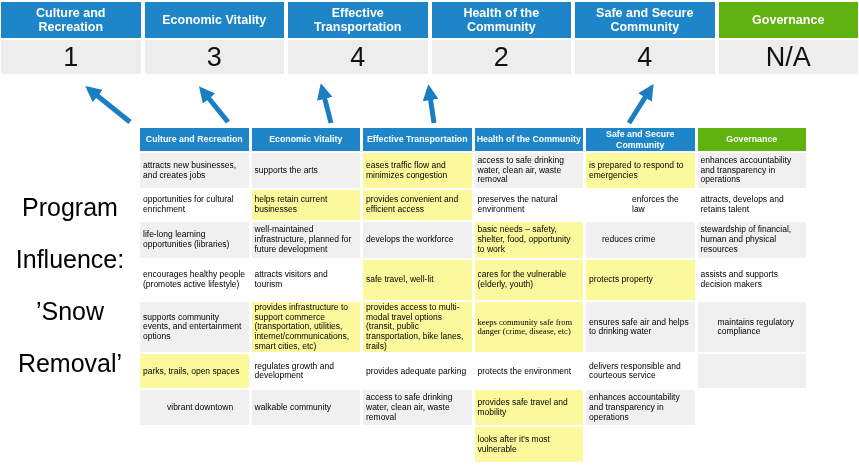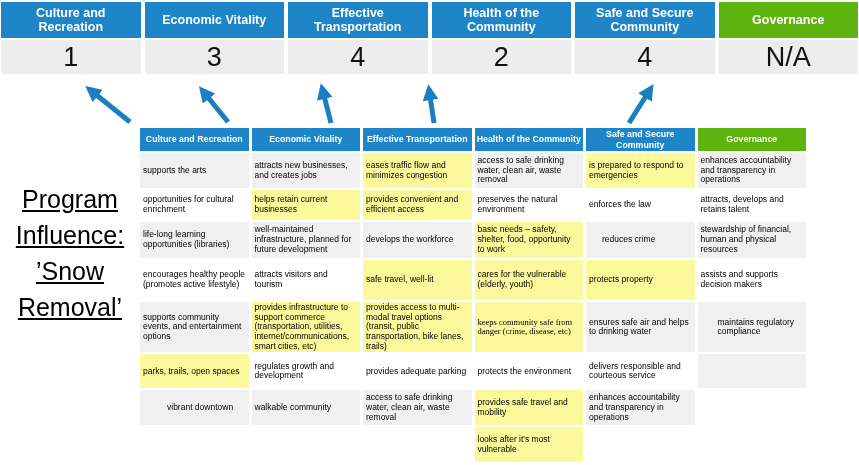--- a/index.html
+++ b/index.html
@@ -21,21 +21,21 @@
     color:#fff; font-weight:bold; font-size:12.5px; line-height:1.15; padding:0 9px;
   }
   .bh.blue{background:var(--blue);}
   .bh.green{background:var(--green);}
   .bs{
     background:var(--scorebg); display:flex; align-items:center; justify-content:center;
     font-size:27px; color:#111;
   }
   .title{
     position:absolute; left:0; top:181px; width:140px; text-align:center;
-    font-size:25px; line-height:36px; color:#000;text-decoration:underline;
+    font-size:25px; line-height:52px; color:#000;
   }
   .arrows{position:absolute; left:0; top:78px;}
   .matrix{
     position:absolute; left:140px; top:128px; width:666px;
     display:grid; grid-template-columns:repeat(6,1fr); gap:2px 3px; background:#fff;
   }
   .mh{
     display:flex; align-items:center; justify-content:center; text-align:center;
     color:#fff; font-weight:bold; font-size:8.8px; line-height:1.15; height:23px;
     white-space:pre-line; padding:0 2px;
@@ -83,31 +83,31 @@
 <div class="title">Program Influence: ’Snow Removal’</div>
 
 <div class="matrix">
     <div class="mh blue">Culture and Recreation</div>
     <div class="mh blue">Economic Vitality</div>
     <div class="mh blue">Effective Transportation</div>
     <div class="mh blue">Health of the Community</div>
     <div class="mh blue">Safe and Secure
 Community</div>
     <div class="mh green">Governance</div>
+    <div class="mc gray" style="min-height: 35px;">attracts new businesses, and creates jobs</div>
     <div class="mc gray" style="min-height: 35px;">supports the arts</div>
-    <div class="mc gray" style="min-height: 35px;">attracts new businesses, and creates jobs</div>
     <div class="mc gray hl" style="min-height: 35px;">eases traffic flow and minimizes congestion</div>
     <div class="mc gray" style="min-height: 35px;">access to safe drinking water, clean air, waste removal</div>
     <div class="mc gray hl" style="min-height: 35px;">is prepared to respond to emergencies</div>
     <div class="mc gray" style="min-height: 35px;">enhances accountability and transparency in operations</div>
     <div class="mc" style="min-height: 30px;">opportunities for cultural enrichment</div>
     <div class="mc hl" style="min-height: 30px;">helps retain current businesses</div>
     <div class="mc hl" style="min-height: 30px;">provides convenient and efficient access</div>
     <div class="mc" style="min-height: 30px;">preserves the natural environment</div>
-    <div class="mc" style="min-height: 30px;">enforces the law</div>
+    <div class="mc" style="min-height: 30px; margin-left: 43px;">enforces the law</div>
     <div class="mc" style="min-height: 30px;">attracts, develops and retains talent</div>
     <div class="mc gray" style="min-height: 36px;">life-long learning opportunities (libraries)</div>
     <div class="mc gray" style="min-height: 36px;">well-maintained infrastructure, planned for future development</div>
     <div class="mc gray" style="min-height: 36px;">develops the workforce</div>
     <div class="mc gray hl" style="min-height: 36px;">basic needs – safety, shelter, food, opportunity to work</div>
     <div class="mc gray" style="min-height: 36px; padding-left: 16px;">reduces crime</div>
     <div class="mc gray" style="min-height: 36px;">stewardship of financial, human and physical resources</div>
     <div class="mc" style="min-height: 40px;">encourages healthy people (promotes active lifestyle)</div>
     <div class="mc" style="min-height: 40px;">attracts visitors and tourism</div>
     <div class="mc hl" style="min-height: 40px;">safe travel, well-lit</div>

